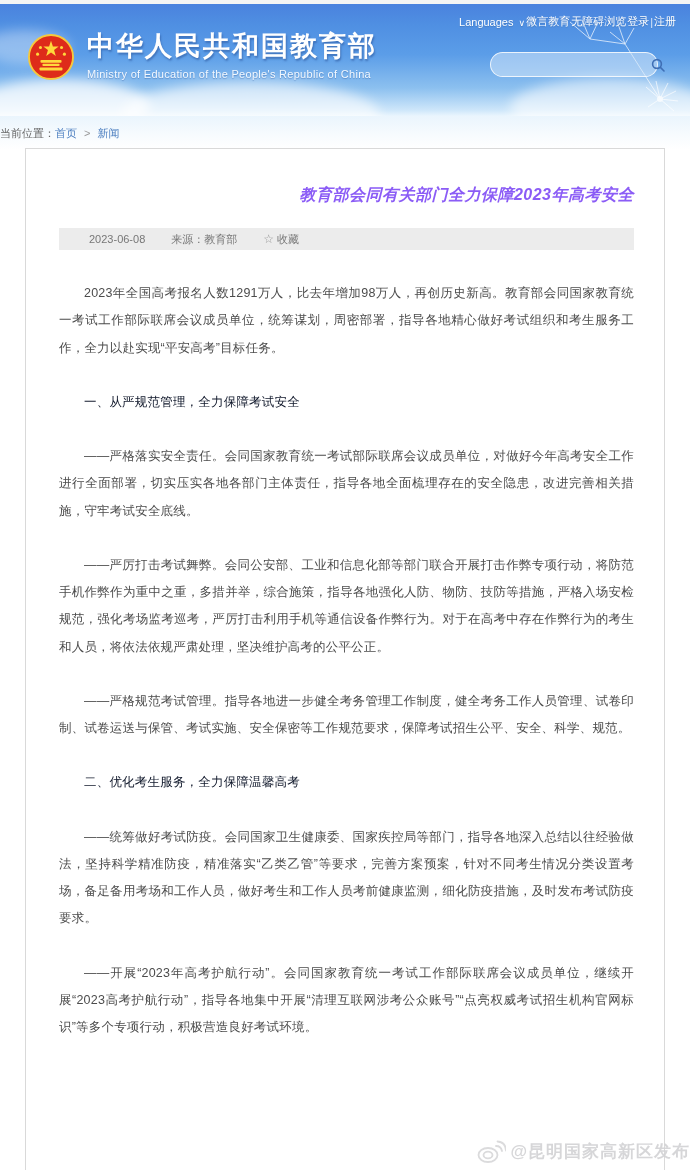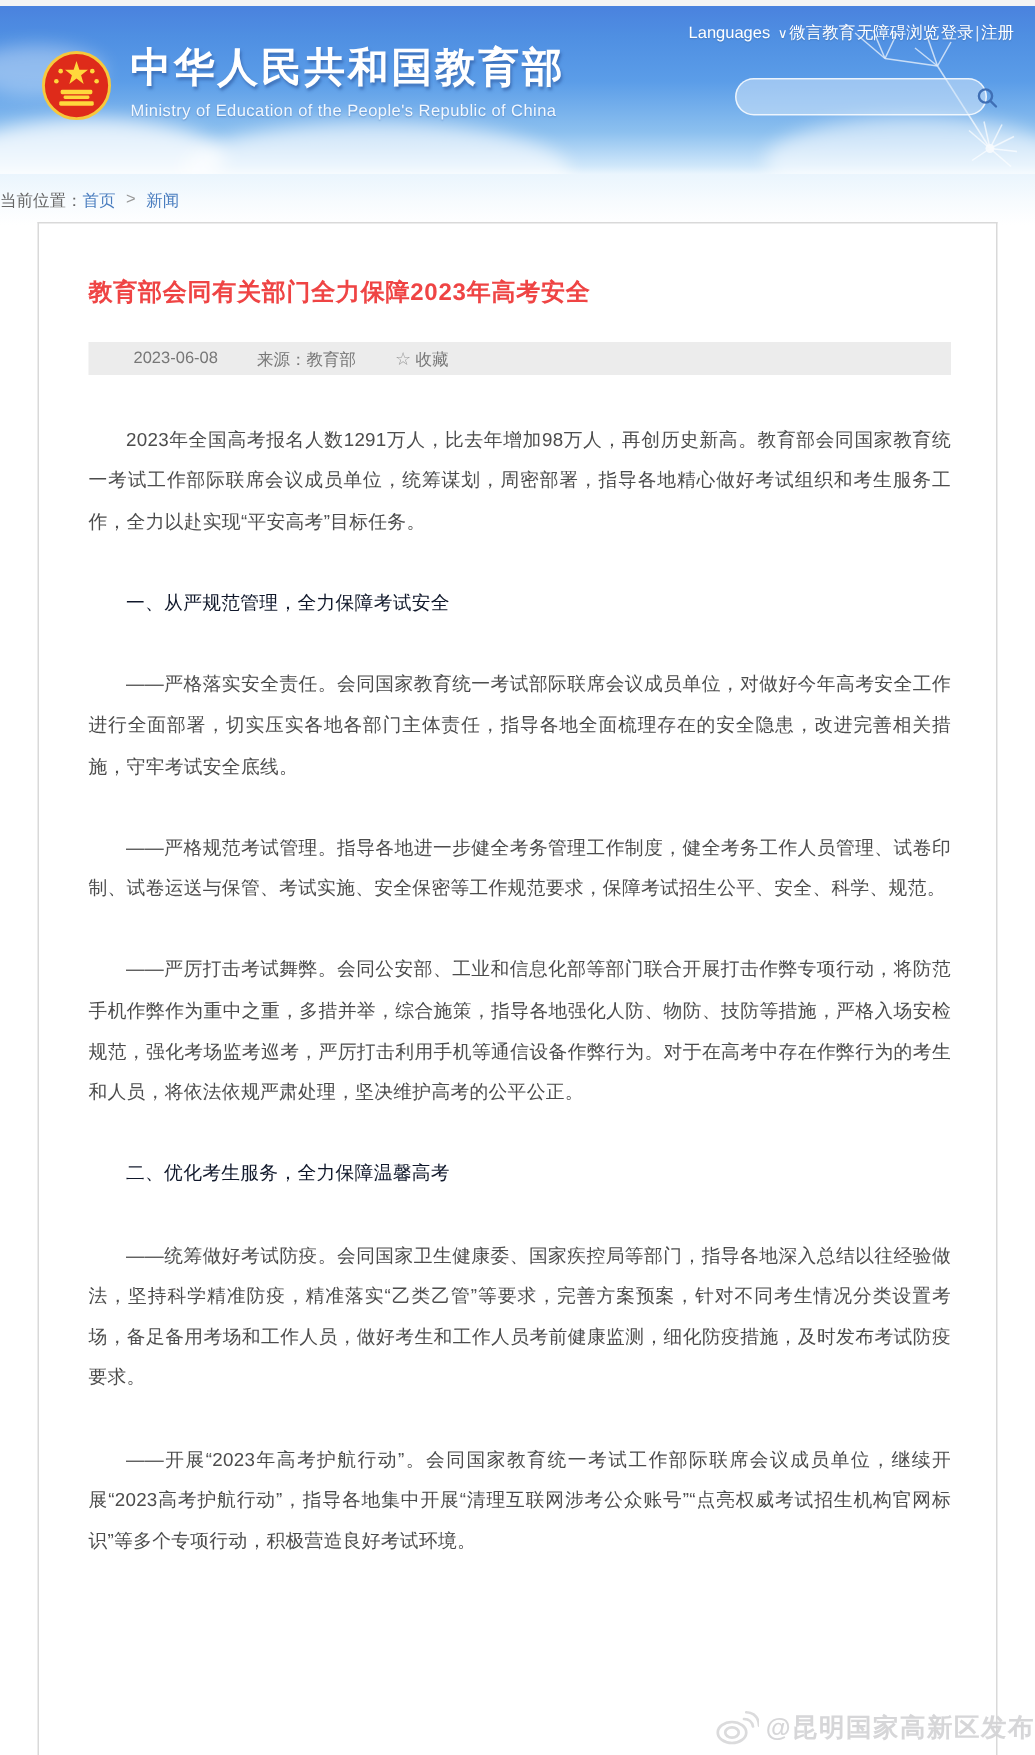--- a/index.html
+++ b/index.html
@@ -70,22 +70,22 @@
   .crumb-link { color:#4a7dbf; cursor:pointer; }
   .crumb-sep { margin:0 7px; color:#999; }
 
   
   .card {
     position:absolute; left:25px; top:148px; width:640px; height:1100px;
     background:#ffffff; border:1px solid #d9d9d9; border-bottom:none;
     padding:30px 30px 0 33px;
   }
   .article-title {
-    text-align:left; font-size:16px; font-weight:bold; color:#ef4444;
-    margin:6px 0 22px 0; letter-spacing:.5px;
+    text-align:right; font-size:16px; font-weight:bold; color:#8b5cf6;
+    margin:6px 0 22px 0; letter-spacing:.5px;font-style:italic;
   }
   .meta-bar {
     background:#ececec; height:22px; display:flex; align-items:center;
     font-size:11px; color:#777; padding-left:30px; margin-bottom:30px;
   }
   .meta-bar .meta-item { margin-right:26px; display:flex; align-items:center; }
   .meta-bar .fav { cursor:pointer; }
   .meta-bar .fav-icon { font-size:12px; margin-right:3px; color:#999; }
 
   .content { font-size:12.5px; color:#4c4c4c; }
@@ -196,22 +196,22 @@
     <span class="meta-item fav">
       <span class="fav-icon">☆</span>
       <span>收藏</span>
     </span>
   </div>
 
   <div class="content">
     <p class="para">2023年全国高考报名人数1291万人，比去年增加98万人，再创历史新高。教育部会同国家教育统一考试工作部际联席会议成员单位，统筹谋划，周密部署，指导各地精心做好考试组织和考生服务工作，全力以赴实现“平安高考”目标任务。</p>
     <p class="para heading">一、从严规范管理，全力保障考试安全</p>
     <p class="para">——严格落实安全责任。会同国家教育统一考试部际联席会议成员单位，对做好今年高考安全工作进行全面部署，切实压实各地各部门主体责任，指导各地全面梳理存在的安全隐患，改进完善相关措施，守牢考试安全底线。</p>
+    <p class="para">——严厉打击考试舞弊。会同公安部、工业和信息化部等部门联合开展打击作弊专项行动，将防范手机作弊作为重中之重，多措并举，综合施策，指导各地强化人防、物防、技防等措施，严格入场安检规范，强化考场监考巡考，严厉打击利用手机等通信设备作弊行为。对于在高考中存在作弊行为的考生和人员，将依法依规严肃处理，坚决维护高考的公平公正。</p>
     <p class="para">——严格规范考试管理。指导各地进一步健全考务管理工作制度，健全考务工作人员管理、试卷印制、试卷运送与保管、考试实施、安全保密等工作规范要求，保障考试招生公平、安全、科学、规范。</p>
-    <p class="para">——严厉打击考试舞弊。会同公安部、工业和信息化部等部门联合开展打击作弊专项行动，将防范手机作弊作为重中之重，多措并举，综合施策，指导各地强化人防、物防、技防等措施，严格入场安检规范，强化考场监考巡考，严厉打击利用手机等通信设备作弊行为。对于在高考中存在作弊行为的考生和人员，将依法依规严肃处理，坚决维护高考的公平公正。</p>
     <p class="para heading">二、优化考生服务，全力保障温馨高考</p>
     <p class="para">——统筹做好考试防疫。会同国家卫生健康委、国家疾控局等部门，指导各地深入总结以往经验做法，坚持科学精准防疫，精准落实“乙类乙管”等要求，完善方案预案，针对不同考生情况分类设置考场，备足备用考场和工作人员，做好考生和工作人员考前健康监测，细化防疫措施，及时发布考试防疫要求。</p>
     <p class="para">——开展“2023年高考护航行动”。会同国家教育统一考试工作部际联席会议成员单位，继续开展“2023高考护航行动”，指导各地集中开展“清理互联网涉考公众账号”“点亮权威考试招生机构官网标识”等多个专项行动，积极营造良好考试环境。</p>
 
   </div>
 </div>
 
 <div class="watermark">
   <svg class="wm-icon" width="30" height="26" viewBox="0 0 30 26">
     <g fill="none" stroke="rgba(210,210,212,.95)" stroke-width="1.8">

